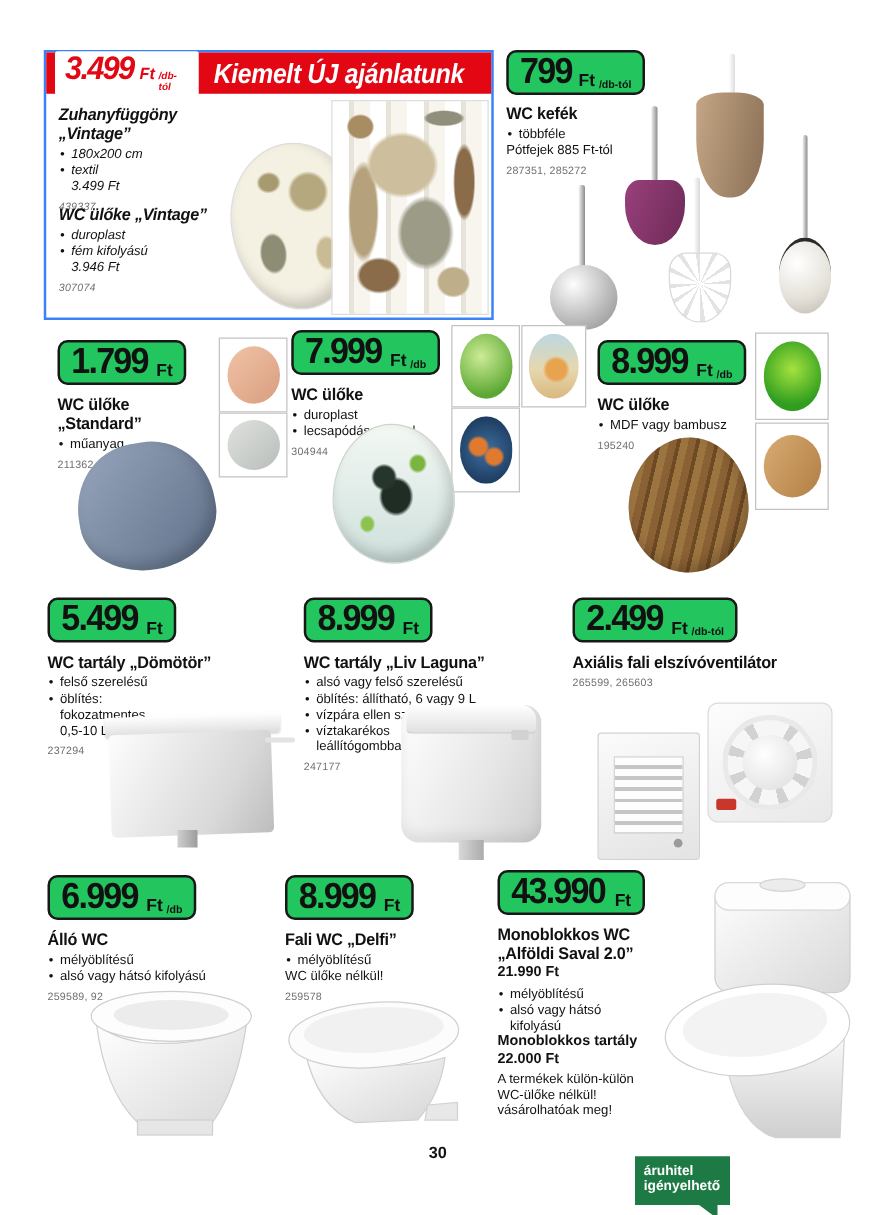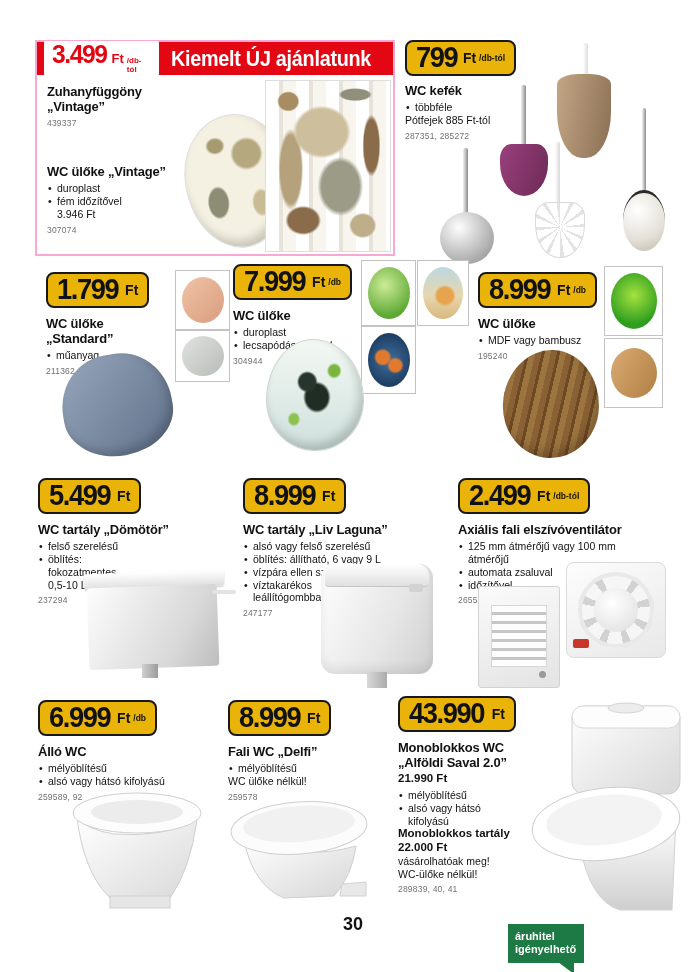--- a/index.html
+++ b/index.html
@@ -1,44 +1,44 @@
 <!DOCTYPE html>
 <html><head>
 <meta charset="utf-8">
 <style>
   html,body{margin:0;padding:0;background:#fff;}
   body{font-family:"Liberation Sans",sans-serif;color:#111;}
   #page{position:relative;width:700px;height:972px;background:#fff;overflow:hidden;}
   .abs{position:absolute;}
 
   
-  .pb{display:inline-flex;align-items:center;border:2.5px solid #181818;border-radius:8px;background:#eab308;padding:1px 9px 2px;white-space:nowrap;}
+  .pb{display:inline-flex;align-items:flex-end;border:2.5px solid #181818;border-radius:8px;background:#22c55e;padding:1px 9px 2px;white-space:nowrap;}
   .pb-num{font-size:29px;font-weight:800;letter-spacing:-1.5px;line-height:1;transform:scaleX(.94);transform-origin:left center;}
   .pb-ft{font-size:14px;font-weight:800;margin-left:3px;}
   .pb-unit{font-size:8.5px;font-weight:800;margin-left:3px;}
 
   
-  .featured{border:2px solid #f9a8d4;background:#fff;}
+  .featured{border:2px solid #3b82f6;background:#fff;font-style:italic;}
   .fbanner{position:absolute;left:0;top:0;right:0;height:33px;background:#e30613;display:flex;align-items:center;}
   .chip{background:#fff;margin-left:7px;padding:0 8px 2px;display:flex;align-items:baseline;color:#e30613;border-radius:2px;}
   .chip-num{font-size:26px;font-weight:800;letter-spacing:-1.5px;line-height:1.05;transform:scaleX(.95);transform-origin:left center;}
   .chip-ft{font-size:13px;font-weight:800;margin-left:2px;}
   .chip-unit{font-size:8px;font-weight:800;margin-left:3px;}
   .banner-label{color:#fff;font-weight:800;font-size:22px;margin-left:12px;white-space:nowrap;transform:scaleX(.9);transform-origin:left center;letter-spacing:-.3px;}
 
   
   .title{font-weight:800;font-size:13.5px;line-height:1.12;letter-spacing:-.2px;transform:scaleX(.96);transform-origin:left top;}
   .bullets{margin:3px 0 0;padding:0;list-style:none;font-size:10.5px;line-height:1.22;}
   .bullets li{padding-left:10px;position:relative;}
   .bullets li::before{content:"•";position:absolute;left:1px;}
   .bullets li.nob::before{content:"";}
   .bold-line{font-weight:800;font-size:11.5px;line-height:1.2;}
   .plain-line{font-size:10.5px;line-height:1.2;}
   .code{font-size:8.5px;color:#707070;margin-top:4px;letter-spacing:.2px;}
-  .pagenum{font-size:18px;font-weight:700;}
+  .pagenum{font-size:13px;font-weight:700;}
 
   
   .thumb{border:1px solid #c3c3c3;background:#fff;display:flex;align-items:center;justify-content:center;}
   .seat{box-shadow:inset -4px -6px 10px rgba(0,0,0,.18);}
   .curtain{background:
     radial-gradient(closest-side at 18% 12%, #a98d62 0 42%, transparent 50%),
     radial-gradient(closest-side at 72% 8%, #8f8f7c 0 40%, transparent 48%),
     radial-gradient(closest-side at 45% 30%, #cdbf9e 0 45%, transparent 52%),
     radial-gradient(closest-side at 85% 38%, #8a6b4a 0 40%, transparent 48%),
     radial-gradient(closest-side at 20% 52%, #b5a27c 0 42%, transparent 50%),
@@ -62,27 +62,32 @@
     <div class="fbanner">
       <div class="chip">
         <span class="chip-num">3.499</span>
         <span class="chip-ft">Ft</span>
         <span class="chip-unit">/db-tól</span>
       </div>
       <span class="banner-label">Kiemelt ÚJ ajánlatunk</span>
     </div>
     <div class="abs" style="left:10px;top:42px;width:150px;">
       <div class="title">Zuhanyfüggöny „Vintage”</div>
+      <ul class="bullets">
+        <li>180x200 cm</li>
+        <li>textil</li>
+        <li class="nob">3.499 Ft</li>
+      </ul>
       <div class="code">439337</div>
     </div>
     <div class="abs" style="left:10px;top:122px;width:150px;">
       <div class="title">WC ülőke „Vintage”</div>
       <ul class="bullets">
         <li>duroplast</li>
-        <li>fém időzítővel</li>
+        <li>fém kifolyású</li>
         <li class="nob">3.946 Ft</li>
       </ul>
       <div class="code">307074</div>
     </div>
 
     <div class="abs seat" style="left:148px;top:72px;width:102px;height:132px;transform:rotate(-6deg);border:1px solid #ddd;border-radius:50% 50% 48% 52% / 46% 46% 54% 54%;background:
       radial-gradient(closest-side at 30% 65%, #8d8d76 0 30%, transparent 36%),
       radial-gradient(closest-side at 62% 30%, #b5a87e 0 34%, transparent 42%),
       radial-gradient(closest-side at 72% 68%, #c9bc94 0 26%, transparent 34%),
       radial-gradient(closest-side at 32% 22%, #a79a70 0 22%, transparent 30%),
@@ -229,25 +234,20 @@
     </div>
   </div>
 
   <div class="abs" style="left:458px;top:478px;width:230px;height:215px;">
     <div class="pb">
       <span class="pb-num">2.499</span>
       <span class="pb-ft">Ft</span>
       <span class="pb-unit">/db-tól</span>
     </div>
     <div class="title" style="margin-top:8px;">Axiális fali elszívóventilátor</div>
-    <ul class="bullets" style="width:165px;">
-      <li>125 mm átmérőjű vagy 100 mm átmérőjű</li>
-      <li>automata zsaluval</li>
-      <li>időzítővel</li>
-    </ul>
     <div class="code">265599, 265603</div>
     
     <div class="abs" style="left:20px;top:108px;width:80px;height:100px;background:linear-gradient(160deg,#fbfbfb,#e3e3e3);border:1px solid #d2d2d2;border-radius:3px;">
       <div class="abs louvres" style="left:12px;top:18px;width:54px;height:60px;"></div>
       <div class="abs" style="left:60px;top:84px;width:7px;height:7px;border-radius:50%;background:#9a9a9a;"></div>
     </div>
     
     <div class="abs" style="left:108px;top:84px;width:98px;height:94px;background:linear-gradient(150deg,#fdfdfd,#e8e8e8);border:1px solid #dadada;border-radius:8px;">
       <div class="abs" style="left:11px;top:9px;width:76px;height:76px;border-radius:50%;background:repeating-conic-gradient(#f6f6f6 0 28deg,#d2d2d2 28deg 42deg);box-shadow:inset 0 0 0 4px #e9e9e9;"></div>
       <div class="abs" style="left:27px;top:25px;width:44px;height:44px;border-radius:50%;background:radial-gradient(circle at 40% 35%,#ffffff,#dcdcdc);"></div>
@@ -315,23 +315,23 @@
       <div>Monoblokkos WC</div>
       <div>„Alföldi Saval 2.0”</div>
     </div>
     <div class="bold-line" style="margin-top:2px;">21.990 Ft</div>
     <ul class="bullets" style="width:125px;">
       <li>mélyöblítésű</li>
       <li>alsó vagy hátsó kifolyású</li>
     </ul>
     <div class="bold-line">Monoblokkos tartály</div>
     <div class="bold-line">22.000 Ft</div>
+    <div class="plain-line" style="margin-top:2px;">A termékek külön-külön</div>
+    <div class="plain-line">WC-ülőke nélkül!</div>
     <div class="plain-line">vásárolhatóak meg!</div>
-    <div class="plain-line">WC-ülőke nélkül!</div>
-    <div class="code">289839, 40, 41</div>
 
     
     <div class="abs badge-green" style="left:110px;top:30px;width:62px;">
       <div class="bg-b1">
         <div>áruhitel</div>
         <div>igényelhető</div>
       </div>
 
     </div>
 

